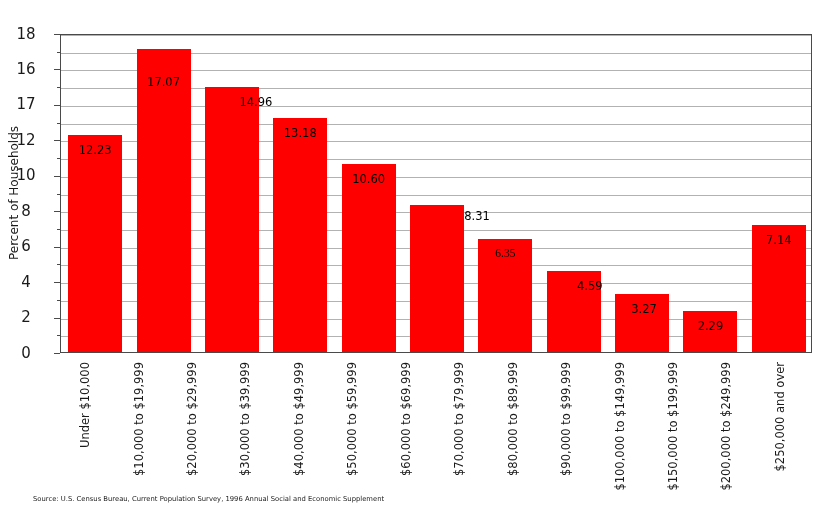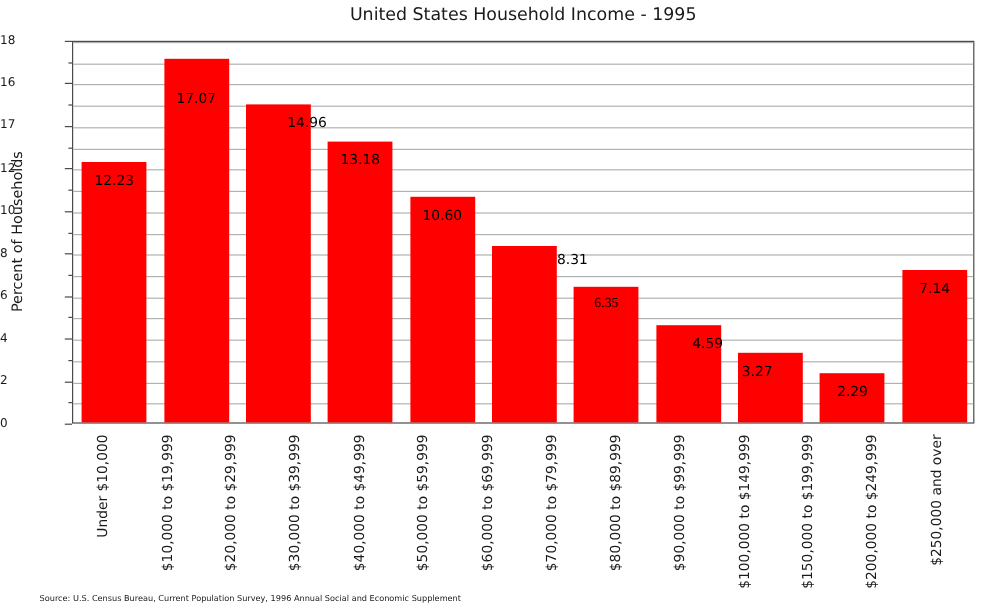--- a/index.html
+++ b/index.html
@@ -48,22 +48,22 @@
     position: absolute;
     transform: translateX(-50%);
     font-size: 11.5px;
     color: #000000;
     white-space: nowrap;
   }
   .ytick-label {
     position: absolute;
     left: 0;
     width: 52px;
-    text-align: left;
-    font-size: 10px;
+    text-align: center;
+    font-size: 15px;
     color: #1a1a1a;
     line-height: 15px;
   }
   .ytick-mark {
     position: absolute;
     height: 1px;
     background: #4a4a4a;
   }
   .xtick-label {
     position: absolute;
@@ -92,21 +92,20 @@
     top: 495px;
     font-size: 6.8px;
     color: #1a1a1a;
     white-space: nowrap;
   }
 </style>
 </head>
 <body>
 
 <div id="canvas">
-  <div id="chart-title">United States Household Income - 1995</div>
   <div id="y-axis-title">Percent of Households</div>
   <div id="plot-area">
       <div class="gridline" style="top: 301.278px; background: rgb(178, 178, 178);"></div>
       <div class="gridline" style="top: 283.556px; background: rgb(178, 178, 178);"></div>
       <div class="gridline" style="top: 265.833px; background: rgb(178, 178, 178);"></div>
       <div class="gridline" style="top: 248.111px; background: rgb(178, 178, 178);"></div>
       <div class="gridline" style="top: 230.389px; background: rgb(178, 178, 178);"></div>
       <div class="gridline" style="top: 212.667px; background: rgb(178, 178, 178);"></div>
       <div class="gridline" style="top: 194.944px; background: rgb(178, 178, 178);"></div>
       <div class="gridline" style="top: 177.222px; background: rgb(178, 178, 178);"></div>
@@ -130,21 +129,21 @@
       <div class="bar-value-label" style="left: 239.273px; top: 91.4211px;">13.18</div>
       <div class="bar" style="left: 280.636px; width: 54px; height: 187.856px; background: rgb(255, 0, 0);"></div>
       <div class="bar-value-label" style="left: 307.636px; top: 137.144px;">10.60</div>
       <div class="bar" style="left: 349px; width: 54px; height: 147.272px; background: rgb(255, 0, 0);"></div>
       <div class="bar-value-label" style="left: 376px; top: 174px; margin-left: 40px;">8.31</div>
       <div class="bar" style="left: 417.364px; width: 54px; height: 112.536px; background: rgb(255, 0, 0);"></div>
       <div class="bar-value-label" style="left: 444.364px; top: 212.464px; font-family: Liberation Serif, serif;">6.35</div>
       <div class="bar" style="left: 485.727px; width: 54px; height: 81.345px; background: rgb(255, 0, 0);"></div>
       <div class="bar-value-label" style="left: 512.727px; top: 243.655px; margin-left: 16px;">4.59</div>
       <div class="bar" style="left: 554.091px; width: 54px; height: 57.9517px; background: rgb(255, 0, 0);"></div>
-      <div class="bar-value-label" style="left: 570px; top: 267.048px;">3.27</div>
+      <div class="bar-value-label" style="left: 583px; top: 267.048px;">3.27</div>
       <div class="bar" style="left: 622.455px; width: 54px; height: 40.5839px; background: rgb(255, 0, 0);"></div>
       <div class="bar-value-label" style="left: 649.455px; top: 284.416px;">2.29</div>
       <div class="bar" style="left: 690.818px; width: 54px; height: 126.537px; background: rgb(255, 0, 0);"></div>
       <div class="bar-value-label" style="left: 717.818px; top: 198.463px;">7.14</div>
     </div>
   <div id="axis-decorations">
       <div class="ytick-label" style="top: 345.5px;">0</div>
       <div class="ytick-label" style="top: 310.056px;">2</div>
       <div class="ytick-label" style="top: 274.611px;">4</div>
       <div class="ytick-label" style="top: 239.167px;">6</div>

